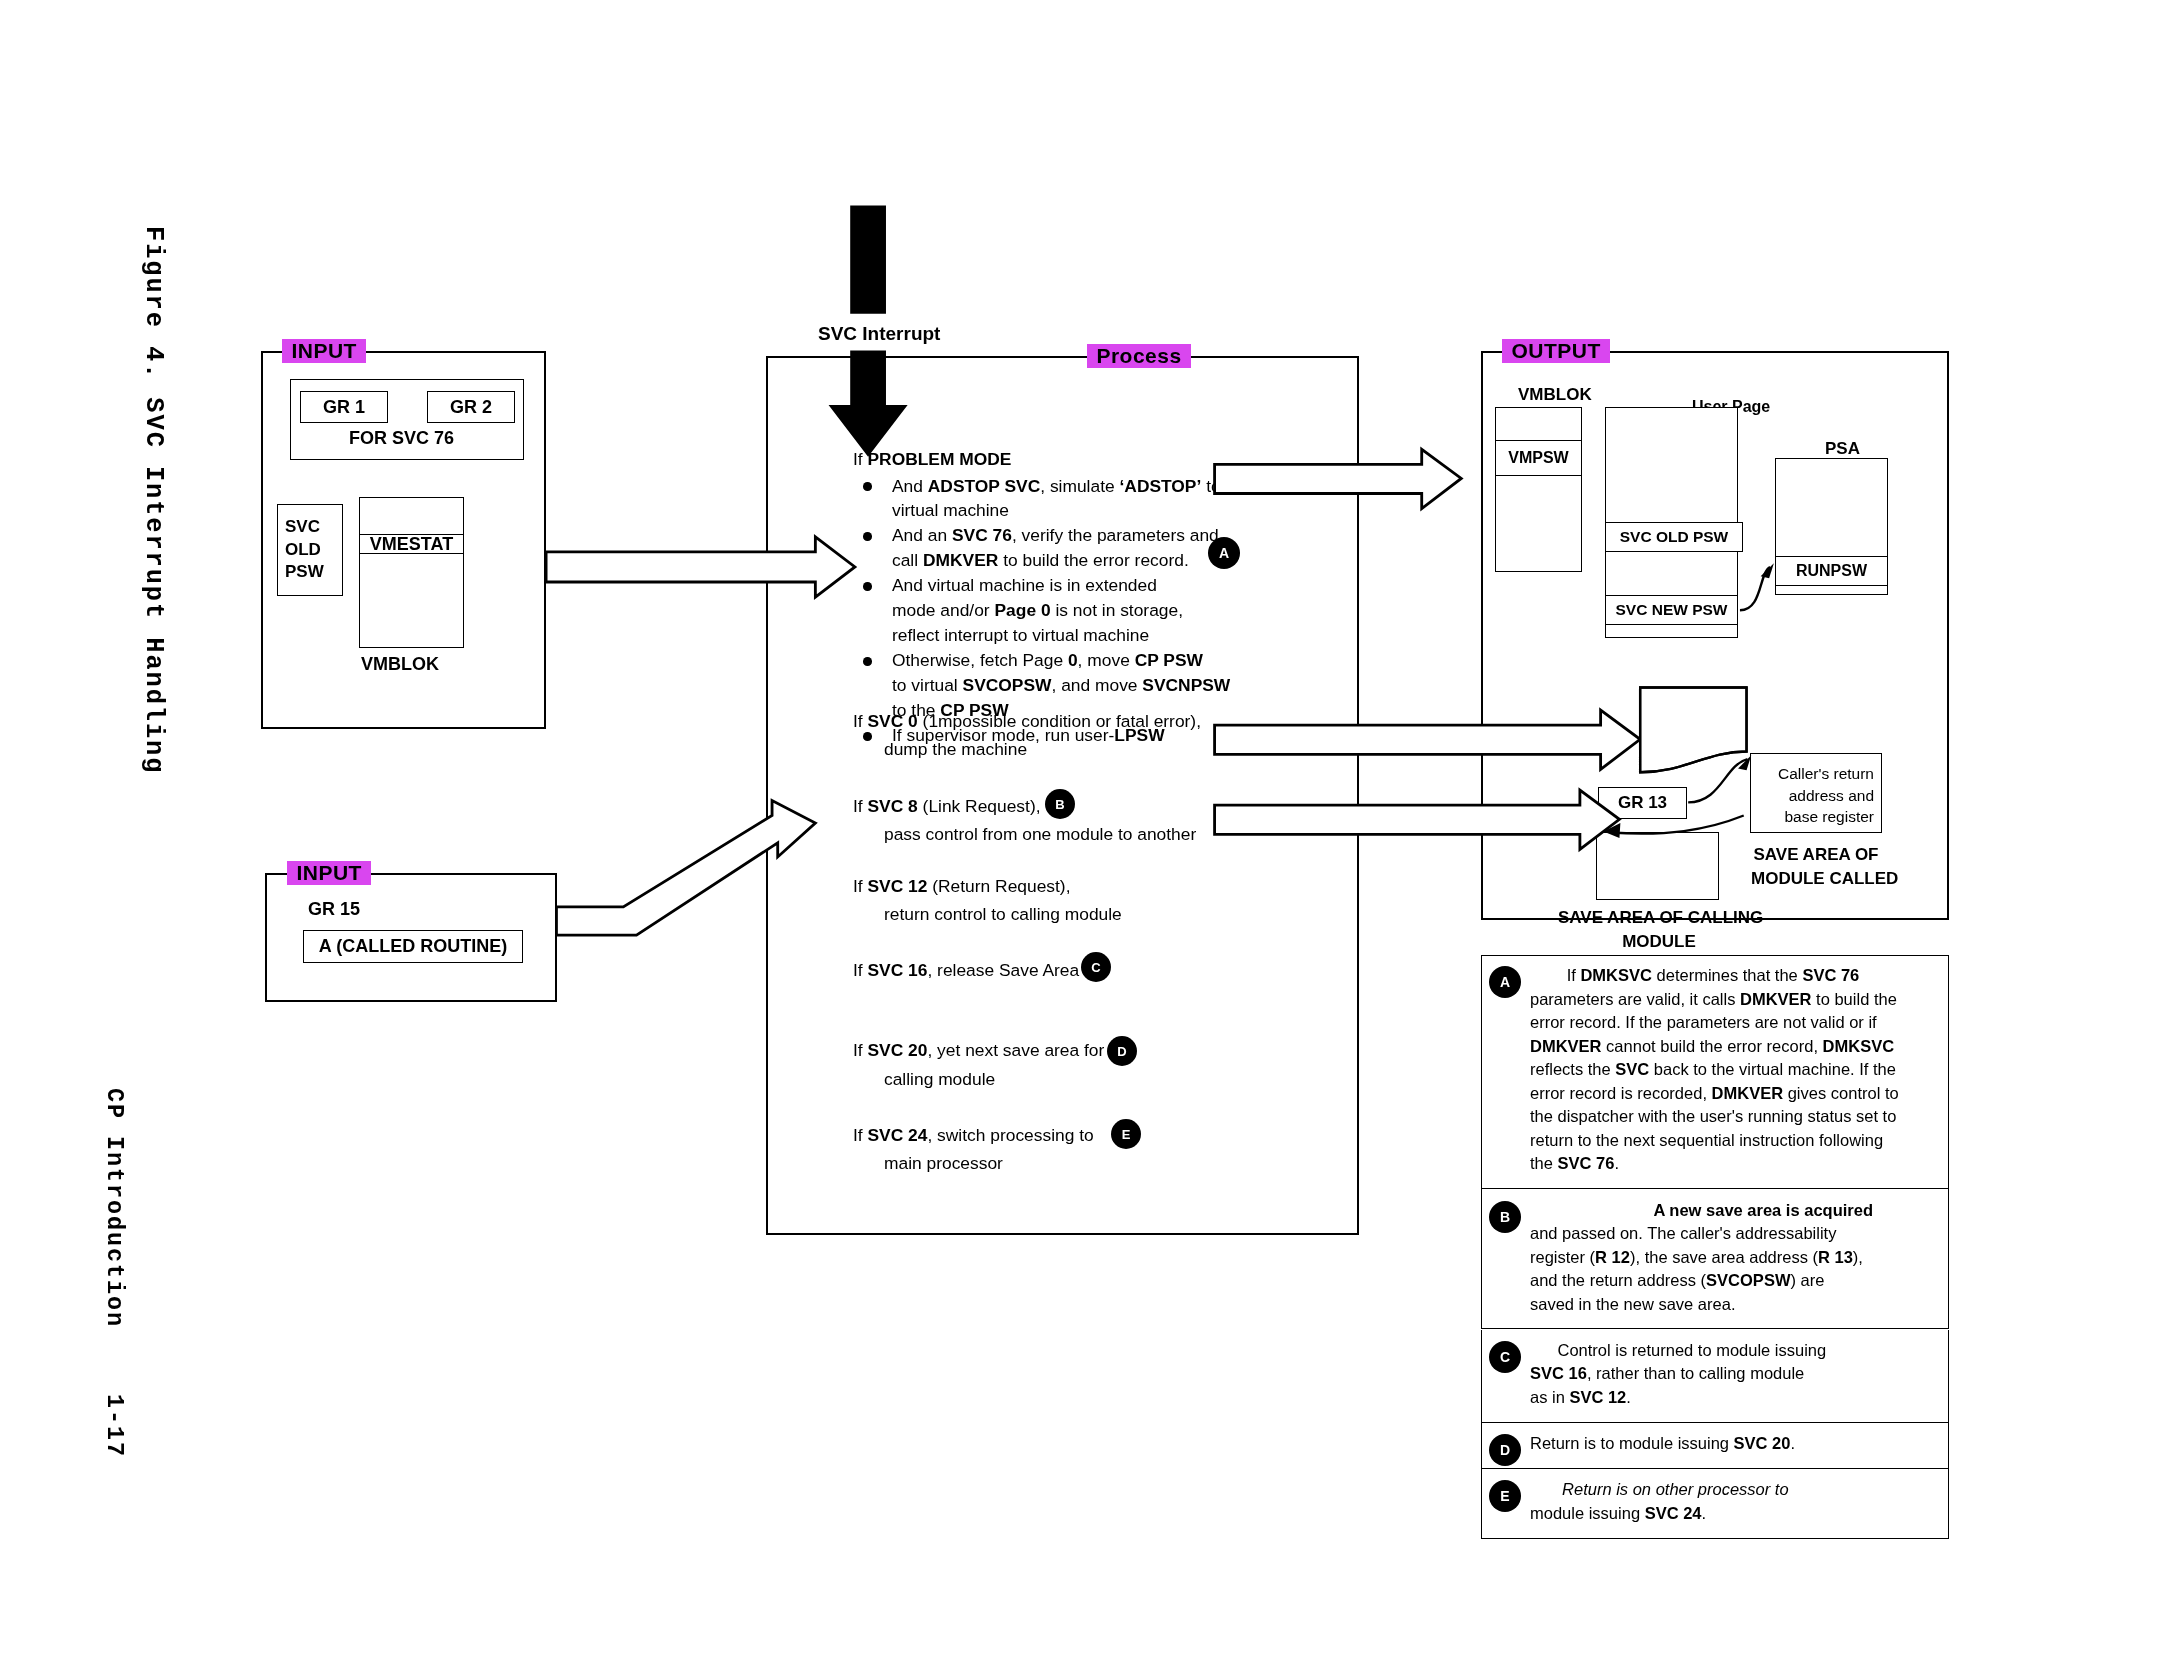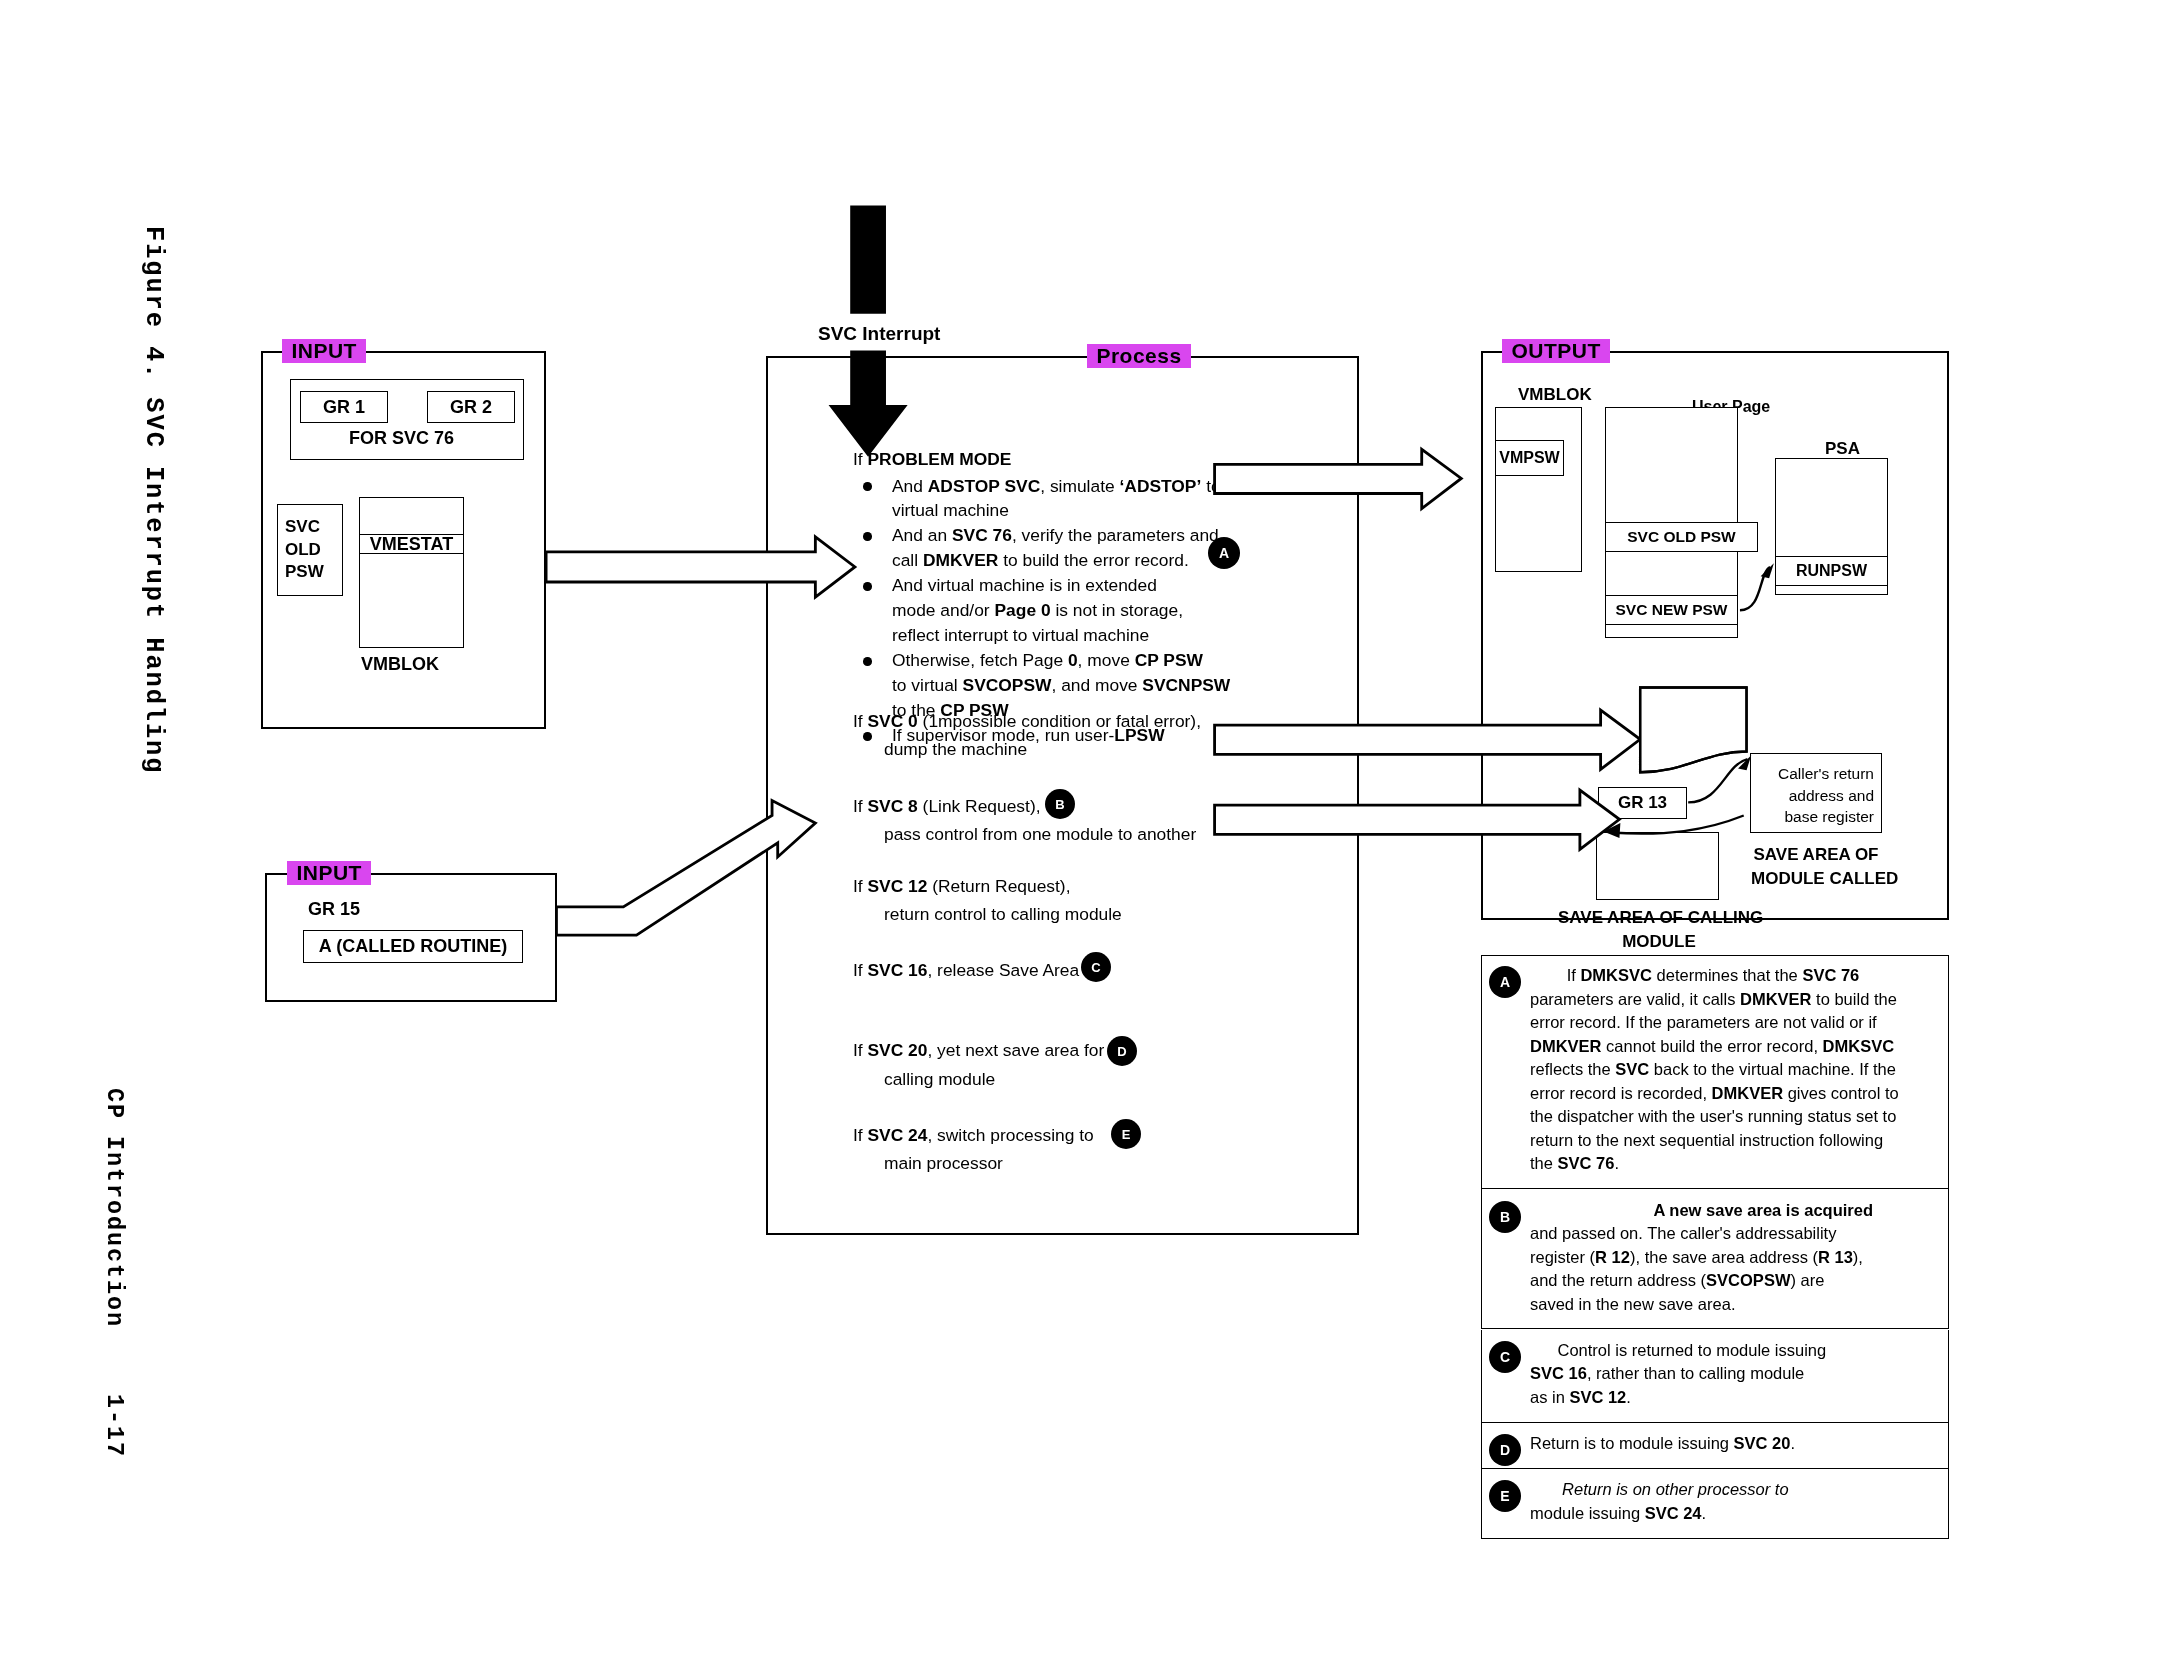--- a/index.html
+++ b/index.html
@@ -110,25 +110,25 @@
     <div class="lbl" style="left: 853px; top: 1125px; font-size: 17.4px;"><span>If </span><span class="b">SVC 24</span><span>, switch processing to</span></div>
     <div class="lbl" style="left: 884px; top: 1153px; font-size: 17.4px;"><span>main processor</span></div>
     <div class="marker sm" style="left: 1111px; top: 1119px;">E</div>
   </div>
 
 <div class="box" style="left:1481px;top:351px;width:468px;height:569px;"></div>
 <div class="panel-cap" style="left:1502px;top:339px;font-size:21px;">OUTPUT</div>
 
 <div class="lbl b" style="left:1518px;top:385px;font-size:17px;">VMBLOK</div>
 <div class="thinbox" style="left:1495px;top:407px;width:87px;height:165px;"></div>
-<div class="thinbox ctr" style="left:1495px;top:440px;width:69px;height:36px;font-size:16px;font-weight:700;">VMPSW</div>
+<div class="thinbox ctr" style="left:1495px;top:440px;width:87px;height:36px;font-size:16px;font-weight:700;">VMPSW</div>
 
 <div class="lbl b" style="left:1692px;top:385px;font-size:16px;margin-top:13px;">User Page</div>
 <div class="thinbox" style="left:1605px;top:407px;width:133px;height:231px;"></div>
-<div class="thinbox ctr" style="left:1605px;top:522px;width:153px;height:30px;font-size:15.5px;font-weight:700;">SVC OLD PSW</div>
+<div class="thinbox ctr" style="left:1605px;top:522px;width:138px;height:30px;font-size:15.5px;font-weight:700;">SVC OLD PSW</div>
 <div class="thinbox ctr" style="left:1605px;top:595px;width:133px;height:30px;font-size:15.5px;font-weight:700;">SVC NEW PSW</div>
 
 <div class="lbl b" style="left:1825px;top:439px;font-size:17px;">PSA</div>
 <div class="thinbox" style="left:1775px;top:458px;width:113px;height:137px;"></div>
 <div class="thinbox ctr" style="left:1775px;top:556px;width:113px;height:30px;font-size:16px;font-weight:700;">RUNPSW</div>
 
 <div class="lbl" style="left:1647px;top:700px;font-size:17px;">(dump)</div>
 
 <div class="thinbox ctr" style="left:1598px;top:787px;width:89px;height:32px;font-size:17px;font-weight:700;">GR 13</div>
 

